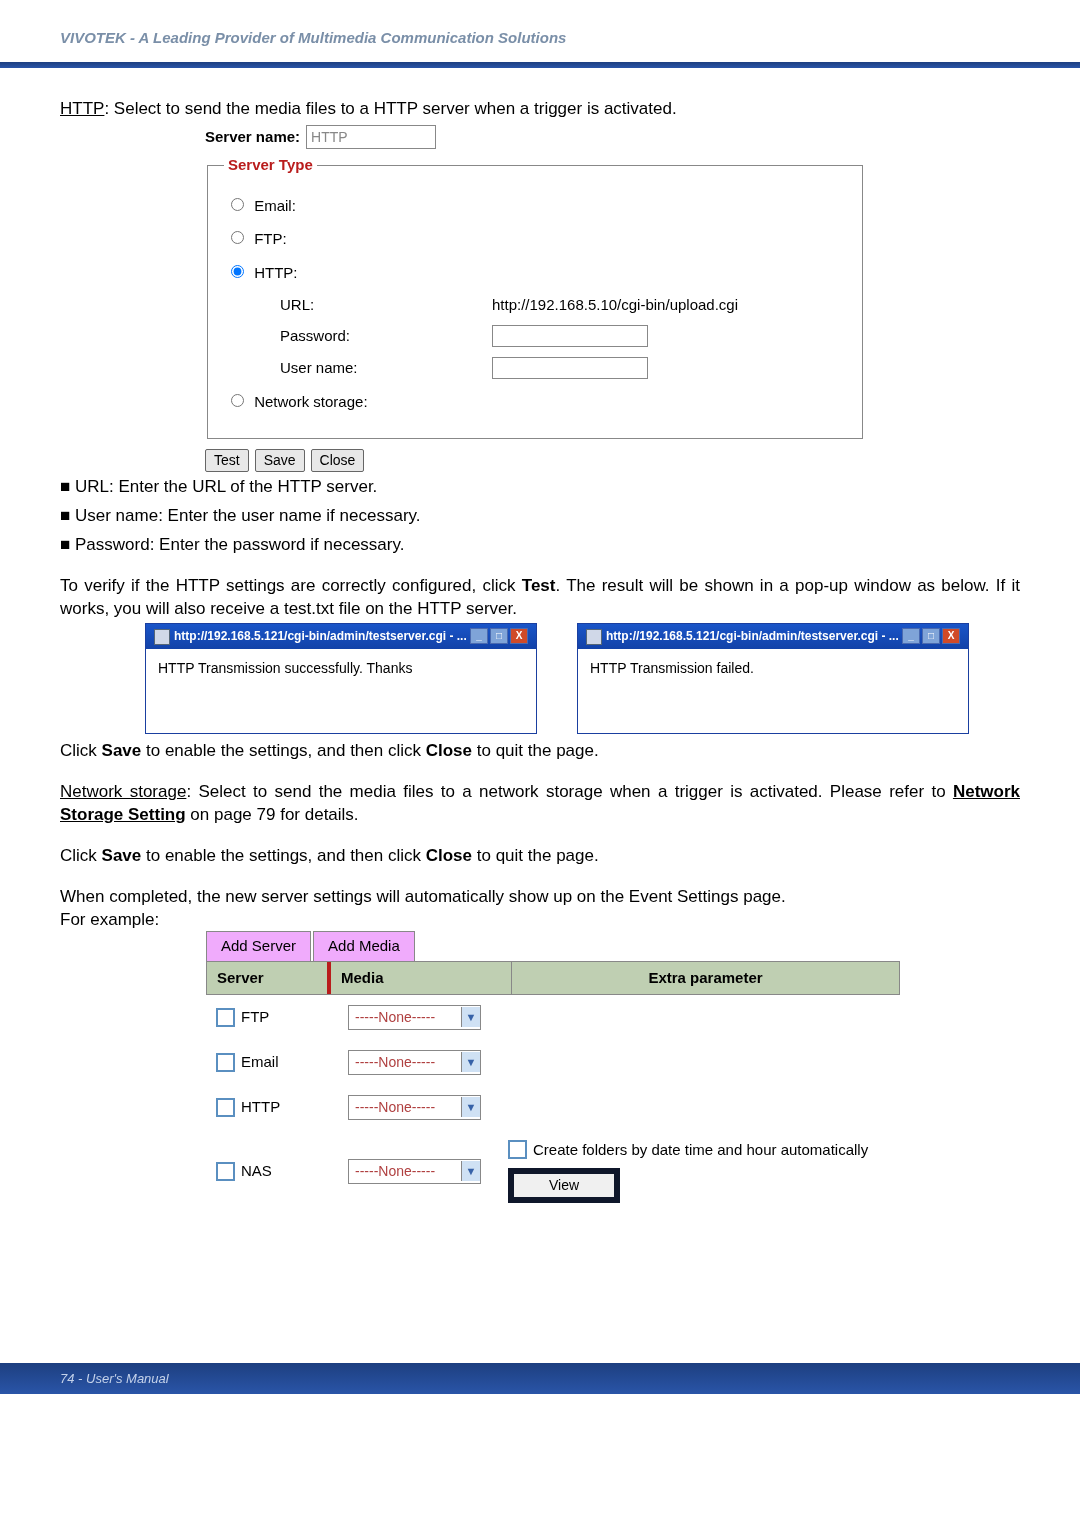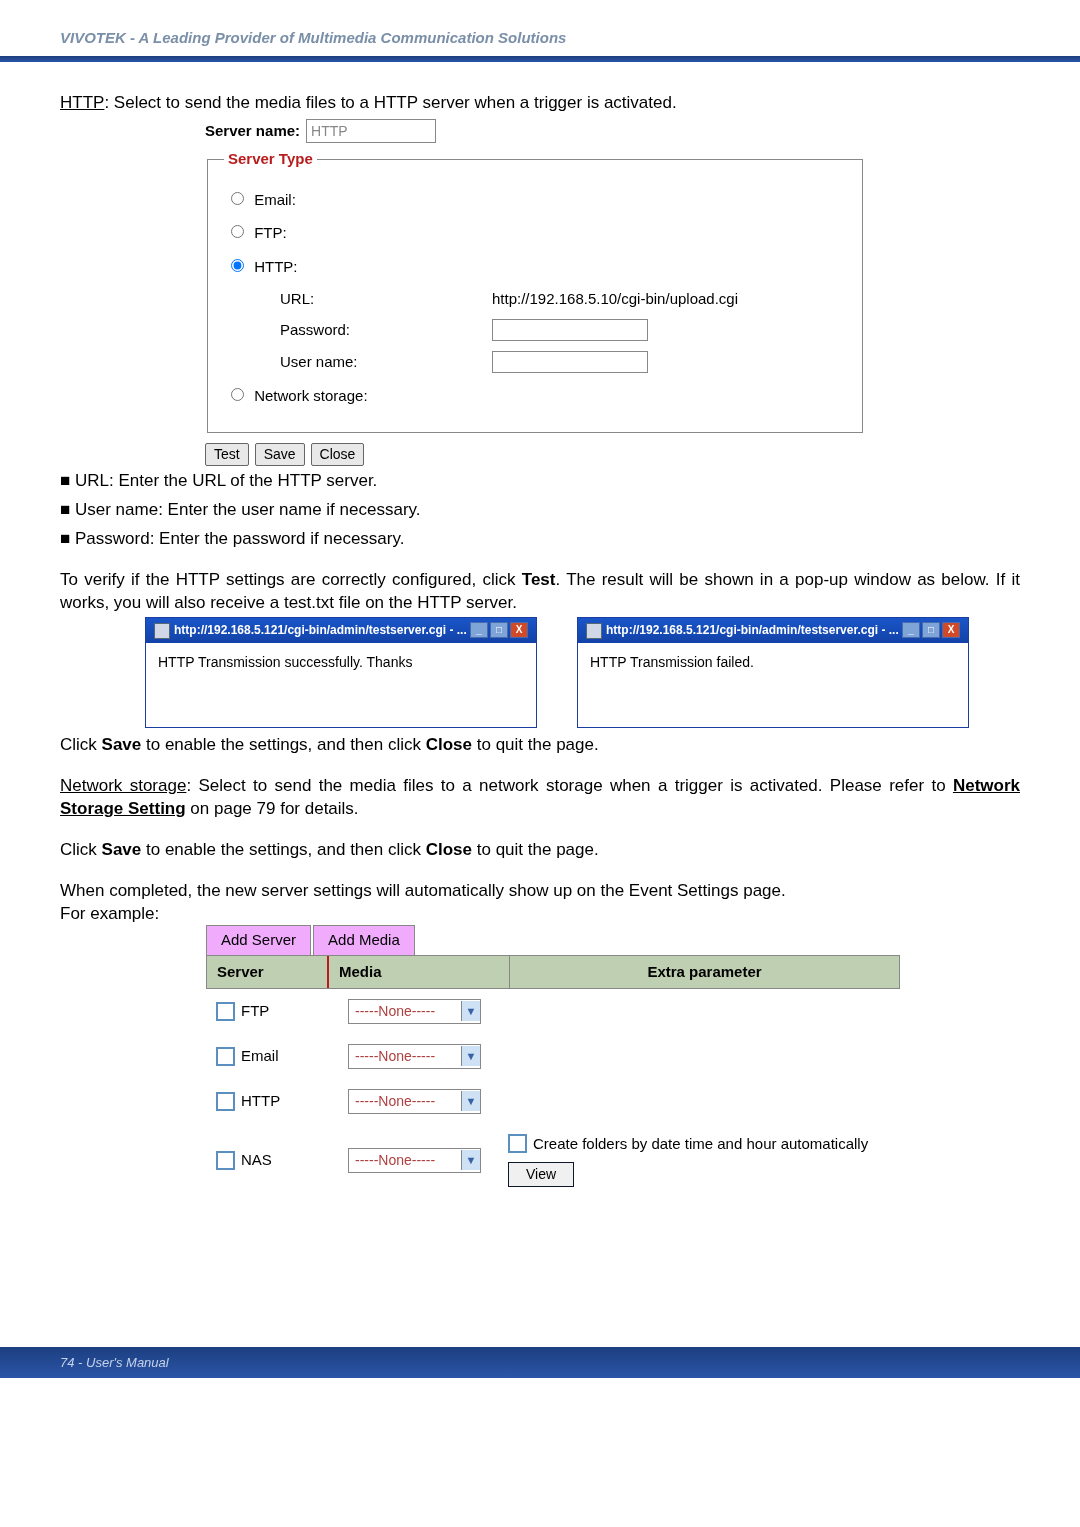--- a/index.html
+++ b/index.html
@@ -5,21 +5,21 @@
   body {
     margin: 0;
     font-family: Arial, Helvetica, sans-serif;
     font-size: 17px;
     color: #000;
     background: #fff;
     width: 1080px;
   }
   .page-header {
     background: #fff;
-    padding: 28px 60px 8px 60px;
+    padding: 28px 60px 14px 60px;
   }
   .header-text {
     color: #7a8fa8;
     font-style: italic;
     font-weight: bold;
     font-size: 15px;
   }
   .header-strip {
     height: 6px;
     background: linear-gradient(to bottom, #1d3f80 0%, #2a55a8 100%);
@@ -159,21 +159,21 @@
     background: #f0abfc;
     padding: 4px 14px;
     font-size: 15px;
     margin-right: 2px;
   }
   .ev-head {
     display: flex;
     border: 1px solid #888;
     background: #bfcfb2;
   }
-  .ev-head .c1 { width: 100px; border-right: 2px solid #b91c1c; padding: 6px 10px; font-weight: bold; }
+  .ev-head .c1 { width: 100px; border-right: 4px solid #b91c1c; padding: 6px 10px; font-weight: bold; }
   .ev-head .c2 { width: 160px; border-right: 1px solid #888; padding: 6px 10px; font-weight: bold; }
   .ev-head .c3 { flex: 1; padding: 6px 10px; font-weight: bold; text-align: center; }
   .ev-row {
     display: flex;
     align-items: center;
     padding: 10px 0;
   }
   .ev-row .c1 { width: 110px; display:flex; align-items:center; gap:6px; padding-left:10px;}
   .ev-row .c2 { width: 160px; padding-left: 22px; }
   .ev-row .c3 { flex: 1; }
@@ -207,22 +207,22 @@
     display: flex;
     flex-direction: column;
     gap: 8px;
   }
   .nas-extra .top {
     display: flex;
     align-items: center;
     gap: 6px;
   }
   .viewbtn {
-    border: 1px solid #0f172a;
-    padding: 2px 10px;
+    border: 6px solid #0f172a;
+    padding: 2px 28px;
     background: #f0f0f0;
     font-size: 14px;
     width: 44px;
     text-align: center;
   }
 
   .page-footer {
     margin-top: 150px;
     background: linear-gradient(to bottom, #1d3f80 0%, #2a55a8 100%);
     color: #c4d2ea;

